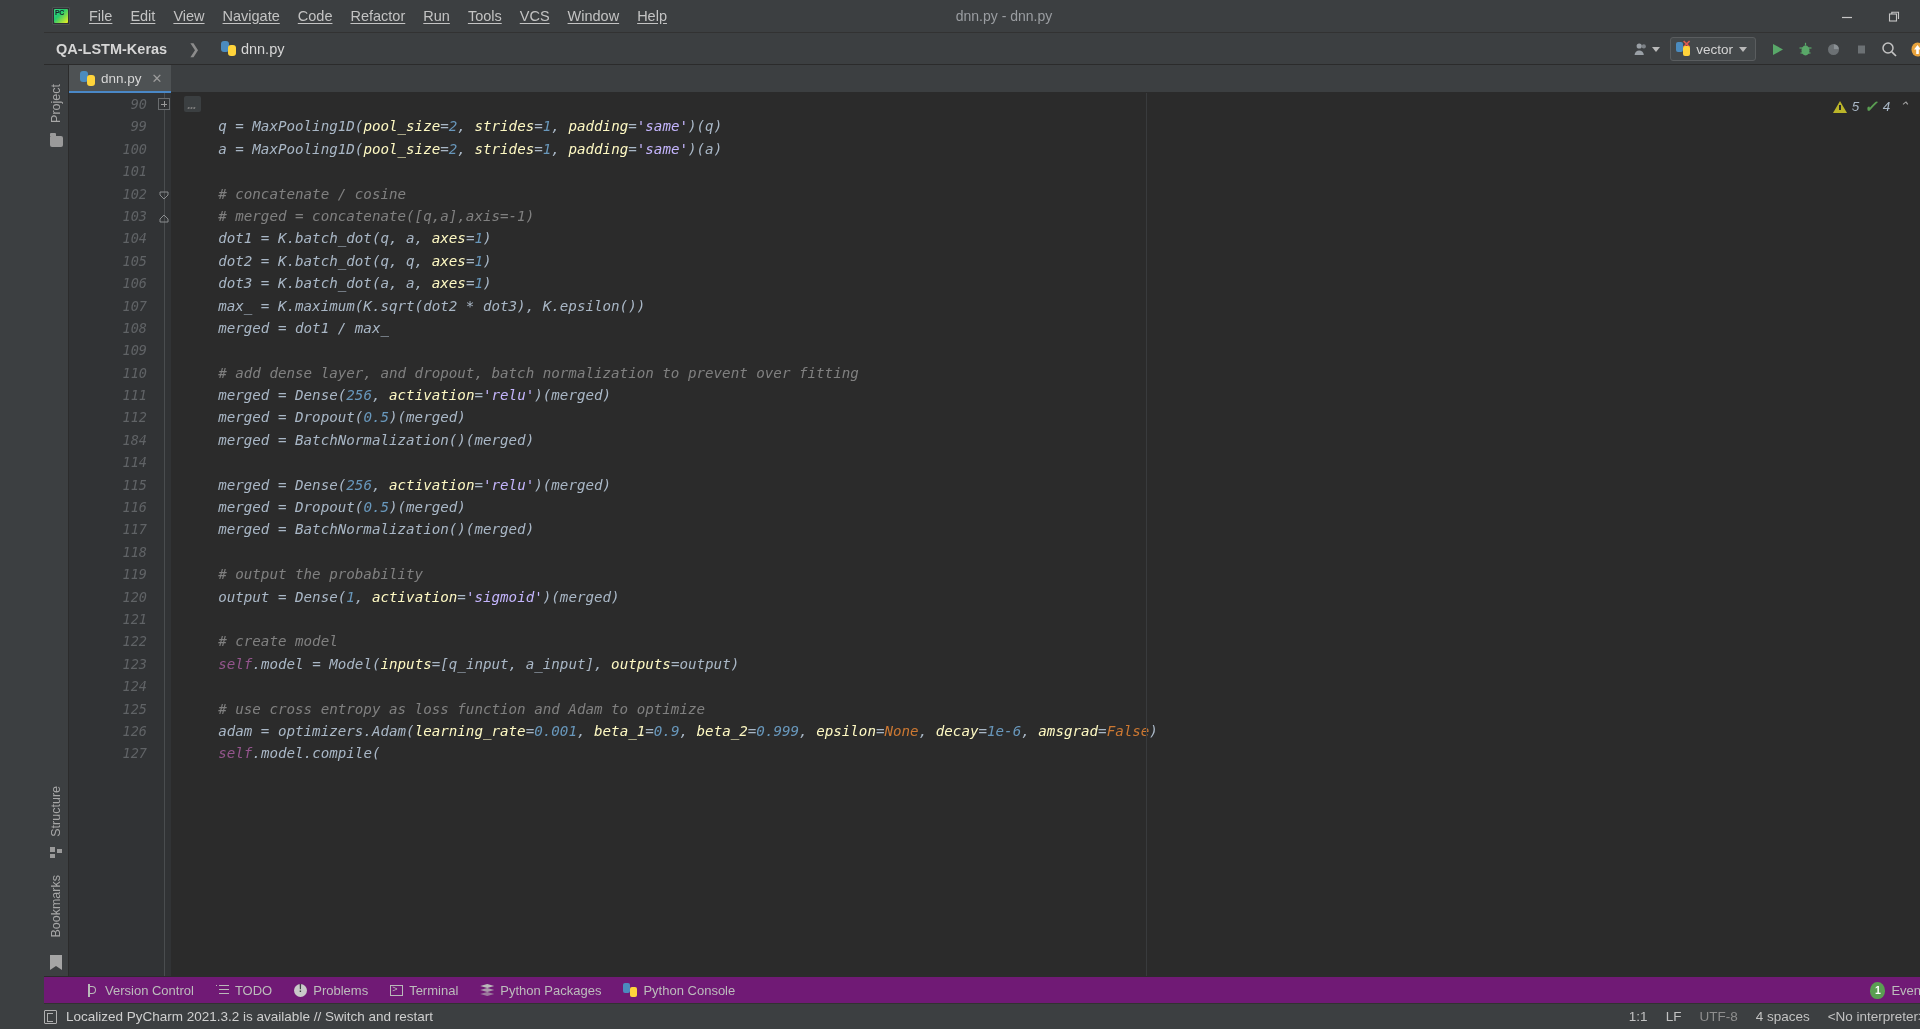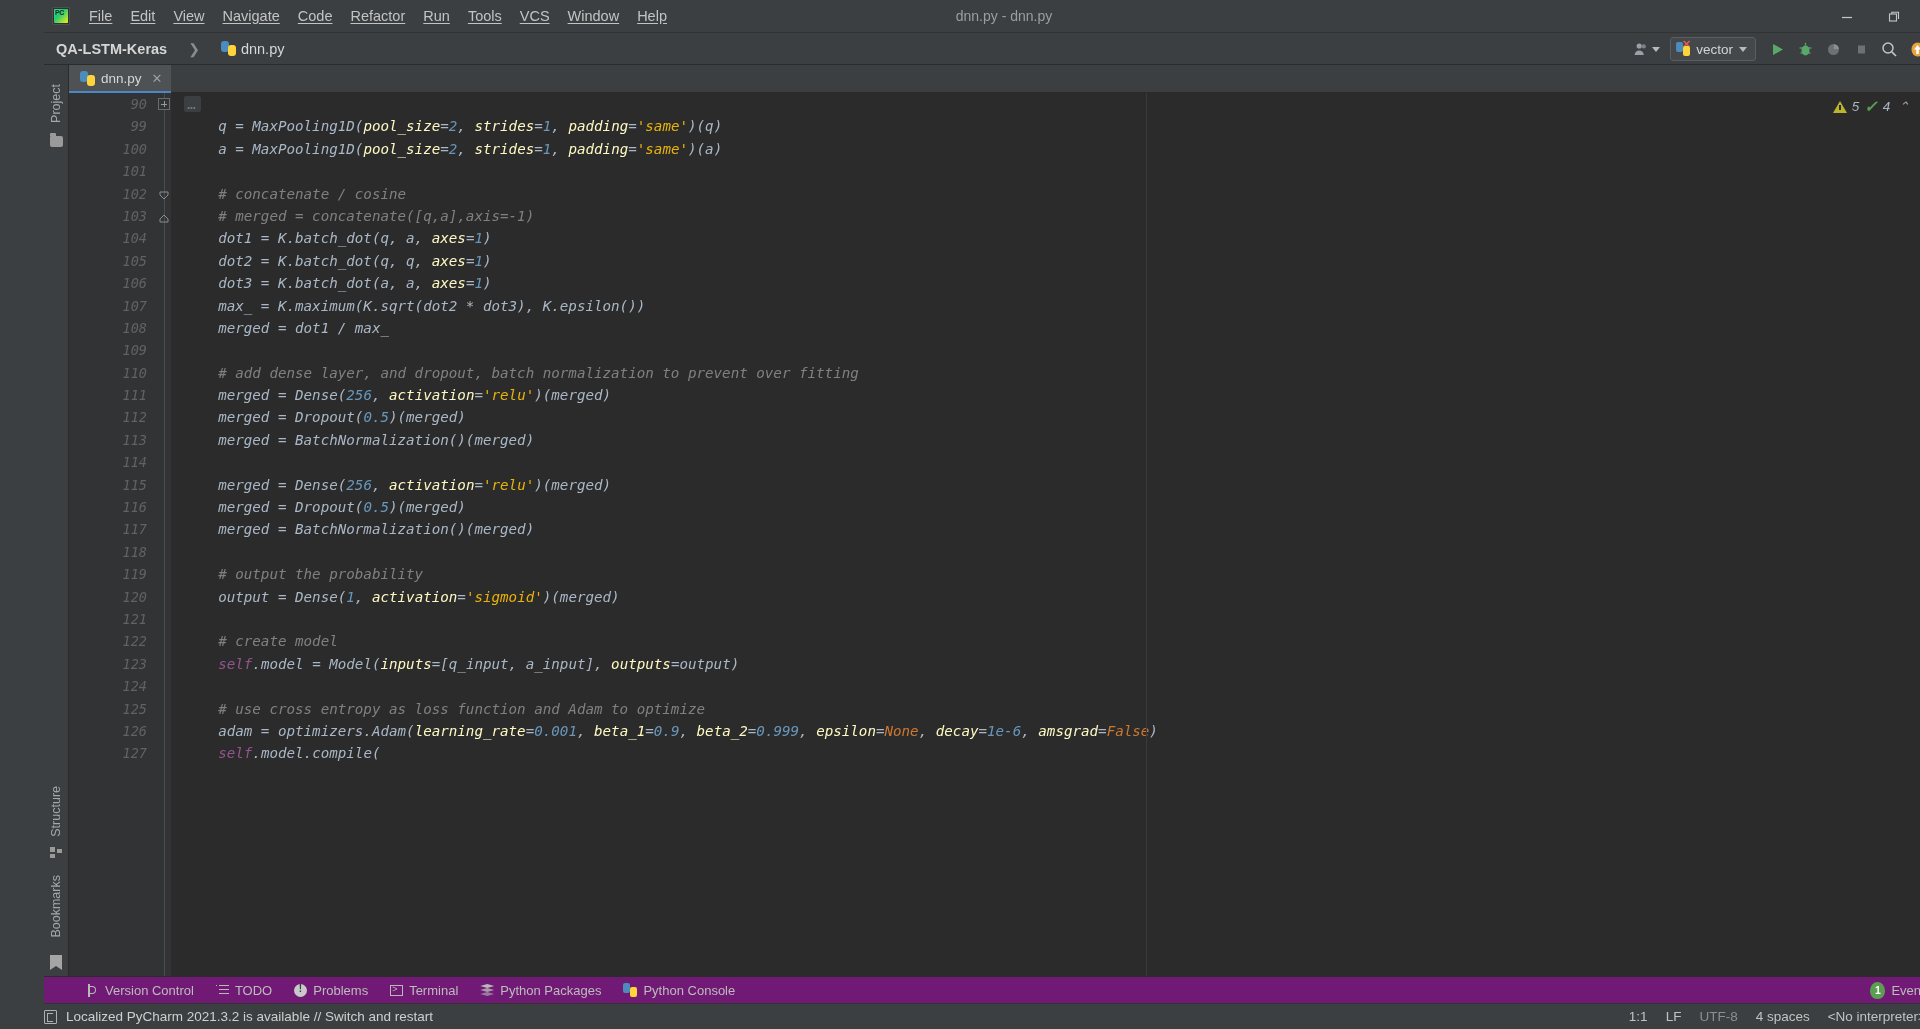--- a/index.html
+++ b/index.html
@@ -132,21 +132,21 @@
     flex: 1; position: relative; overflow: hidden; background: #2b2b2b;
     font-family: "DejaVu Sans Mono", monospace; font-size: 14.2px;
     padding-left: 13px;
   }
   .cl { height: 22.4px; line-height: 22.4px; white-space: pre; color: #a9b7c6; }
   .rmargin { position: absolute; top: 0; bottom: 0; left: 975px; width: 1px; background: #393b3d; }
 
   
   .k  { color: #cc7832; }
   .num{ color: #6897bb; }
-  .str{ color: #eab308; }
+  .str{ color: #c4b5fd; }
   .cmt{ color: #808080; }
   .kwarg { color: #fef9c3; }
   .self { color: #94558d; }
   .pl { color: #a9b7c6; }
   .elip { background:#3b3f41; color:#787878; padding: 0 4px; border-radius:2px;}
 
   
   .inspect {
     position: absolute; right: 30px; top: 6px; display: flex; align-items: center;
     gap: 5px; font-size: 13.5px; color: #a9b7c6; z-index: 5;
@@ -365,21 +365,21 @@
             <div class="lnrow">103</div>
             <div class="lnrow">104</div>
             <div class="lnrow">105</div>
             <div class="lnrow">106</div>
             <div class="lnrow">107</div>
             <div class="lnrow">108</div>
             <div class="lnrow">109</div>
             <div class="lnrow">110</div>
             <div class="lnrow">111</div>
             <div class="lnrow">112</div>
-            <div class="lnrow">113</div>
+            <div class="lnrow">184</div>
             <div class="lnrow">114</div>
             <div class="lnrow">115</div>
             <div class="lnrow">116</div>
             <div class="lnrow">117</div>
             <div class="lnrow">118</div>
             <div class="lnrow">119</div>
             <div class="lnrow">120</div>
             <div class="lnrow">121</div>
             <div class="lnrow">122</div>
             <div class="lnrow">123</div>

